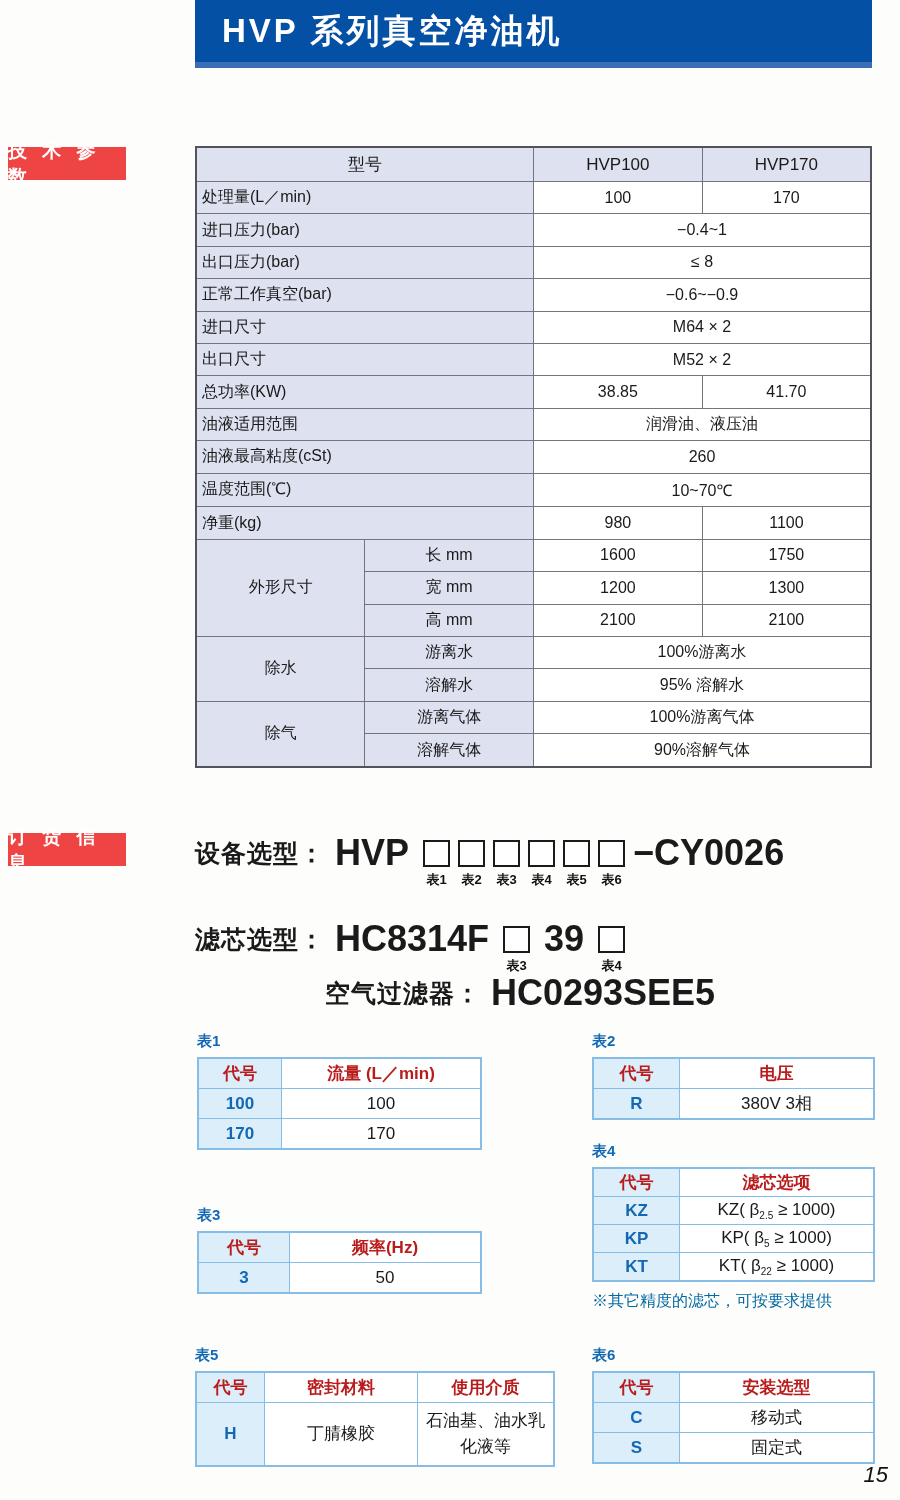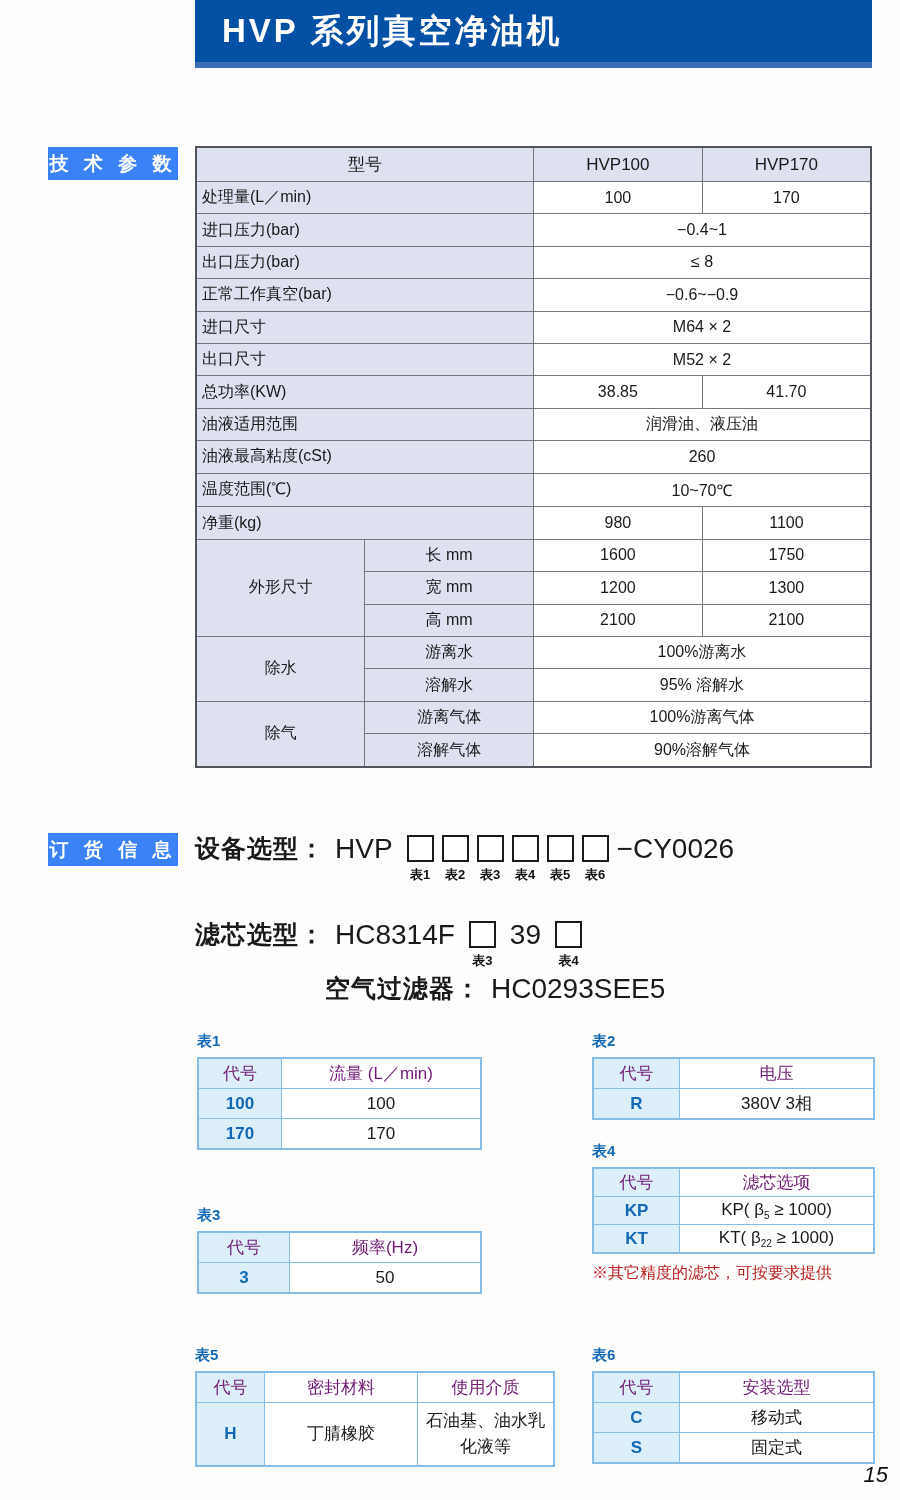--- a/index.html
+++ b/index.html
@@ -5,55 +5,55 @@
   html,body{margin:0;padding:0;background:#e8e8e8;}
   .page{position:relative;width:900px;height:1500px;background:#fdfdfc;
         font-family:"Liberation Sans",sans-serif;color:#1a1a1a;overflow:hidden;margin:0 auto;}
 
   
   .banner{position:absolute;left:195px;top:0;width:677px;height:62px;background:#0450a4;
           border-bottom:6px solid #3a6fb5;display:flex;align-items:center;}
   .banner-title{color:#ffffff;font-size:33px;font-weight:bold;letter-spacing:3px;padding-left:27px;}
 
   
-  .badge{position:absolute;left:8px;width:130px;height:33px;background:#3b82f6;color:#fff;
-         display:flex;align-items:center;justify-content:center;font-size:19px;font-weight:bold;letter-spacing:5px;margin-left:40px;}
+  .badge{position:absolute;left:8px;width:118px;height:33px;background:#ef4444;color:#fff;
+         display:flex;align-items:center;justify-content:center;font-size:19px;font-weight:bold;letter-spacing:5px;}
   .badge.tech{top:147px;}
   .badge.order{top:833px;}
 
   
   .spec-table{position:absolute;left:195px;top:146px;width:677px;height:622px;
               border-collapse:collapse;table-layout:fixed;font-size:16px;background:#fff;
               border:2px solid #53535b;}
   .spec-table th,.spec-table td{border:1px solid #74747c;padding:0 5px;font-weight:normal;margin-top:35px;}
   .spec-table th{height:33px;font-size:17px;}
   .lbl-bg{background:#dde1f0;}
   .lbl{text-align:left;padding-left:9px;}
   .ctr{text-align:center;}
 
   
   .order-line{position:absolute;display:flex;align-items:center;gap:10px;}
   .ol-label{font-size:25px;font-weight:bold;letter-spacing:1px;white-space:nowrap;}
-  .ol-code{font-size:28px;font-weight:normal;white-space:nowrap;}
+  .ol-code{font-size:36px;font-weight:bold;white-space:nowrap;}
   .box-item{position:relative;width:27px;height:27px;margin:0 4px;flex:0 0 auto;}
   .code-box{width:27px;height:27px;border:2px solid #1a1a1a;background:#fff;box-sizing:border-box;}
   .box-label{position:absolute;top:31px;left:50%;transform:translateX(-50%);
              font-size:13px;font-weight:bold;white-space:nowrap;color:#111;}
   .dev-line{left:195px;top:832px;}
   .flt-line{left:195px;top:918px;}
   .air-line{left:325px;top:972px;}
   .suffix{margin-left:-6px;}
 
   
   .code-table-block{position:absolute;}
   .ct-label{color:#1268b4;font-weight:bold;font-size:15px;margin-bottom:6px;}
   .code-table{border-collapse:collapse;table-layout:fixed;width:100%;background:#fff;
               border:2px solid #85bde6;font-size:17px;}
   .code-table th,.code-table td{border:1px solid #85bde6;text-align:center;height:29px;padding:0 6px;}
-  .code-table th{font-weight:normal;color:#701a75;}
+  .code-table th{font-weight:bold;color:#b91c1c;}
   th.code-col{background:#dceefa;}
   td.code-col{background:#dceefa;color:#1268b4;font-weight:bold;}
   sub{font-size:10px;}
 
   .ct-1{left:197px;top:1032px;width:285px;}
   .ct-2{left:592px;top:1032px;width:283px;}
   .ct-4{left:592px;top:1142px;width:283px;}
   .ct-4 .code-table th,.ct-4 .code-table td{height:27px;}
   .ct-3{left:197px;top:1206px;width:285px;}
   .ct-5{left:195px;top:1346px;width:360px;}
@@ -61,21 +61,21 @@
   .ct-6{left:592px;top:1346px;width:283px;}
 
   .ct-1 .code-table th:first-child{width:70px;}
   .ct-2 .code-table th:first-child{width:73px;}
   .ct-3 .code-table th:first-child{width:78px;}
   .ct-4 .code-table th:first-child{width:73px;}
   .ct-6 .code-table th:first-child{width:73px;}
   .ct-5 .code-table th:nth-child(1){width:55px;}
   .ct-5 .code-table th:nth-child(2){width:140px;}
 
-  .filter-note{margin-top:9px;font-size:16px;color:#b91c1c;}
+  .filter-note{margin-top:9px;font-size:16px;color:#0369a1;}
 
   .page-number{position:absolute;right:12px;top:1462px;font-size:22px;color:#111;font-style:italic;}
 </style>
 </head>
 <body>
 
 <div class="page">
 
   <div class="banner">
     <div class="banner-title">HVP 系列真空净油机</div>
@@ -273,20 +273,24 @@
     <div class="ct-label">表4</div>
     <table class="code-table">
         <thead>
           <tr>
             <th class="code-col">代号</th>
             <th class="">滤芯选项</th>
           </tr>
         </thead>
         <tbody>
           <tr>
+            <td class="code-col">KZ</td>
+            <td class="">KZ( β<sub>2.5</sub> ≥ 1000)</td>
+          </tr>
+          <tr>
             <td class="code-col">KP</td>
             <td class="">KP( β<sub>5</sub> ≥ 1000)</td>
           </tr>
           <tr>
             <td class="code-col">KT</td>
             <td class="">KT( β<sub>22</sub> ≥ 1000)</td>
           </tr>
         </tbody>
       </table>
     <div class="filter-note">※其它精度的滤芯，可按要求提供</div>

